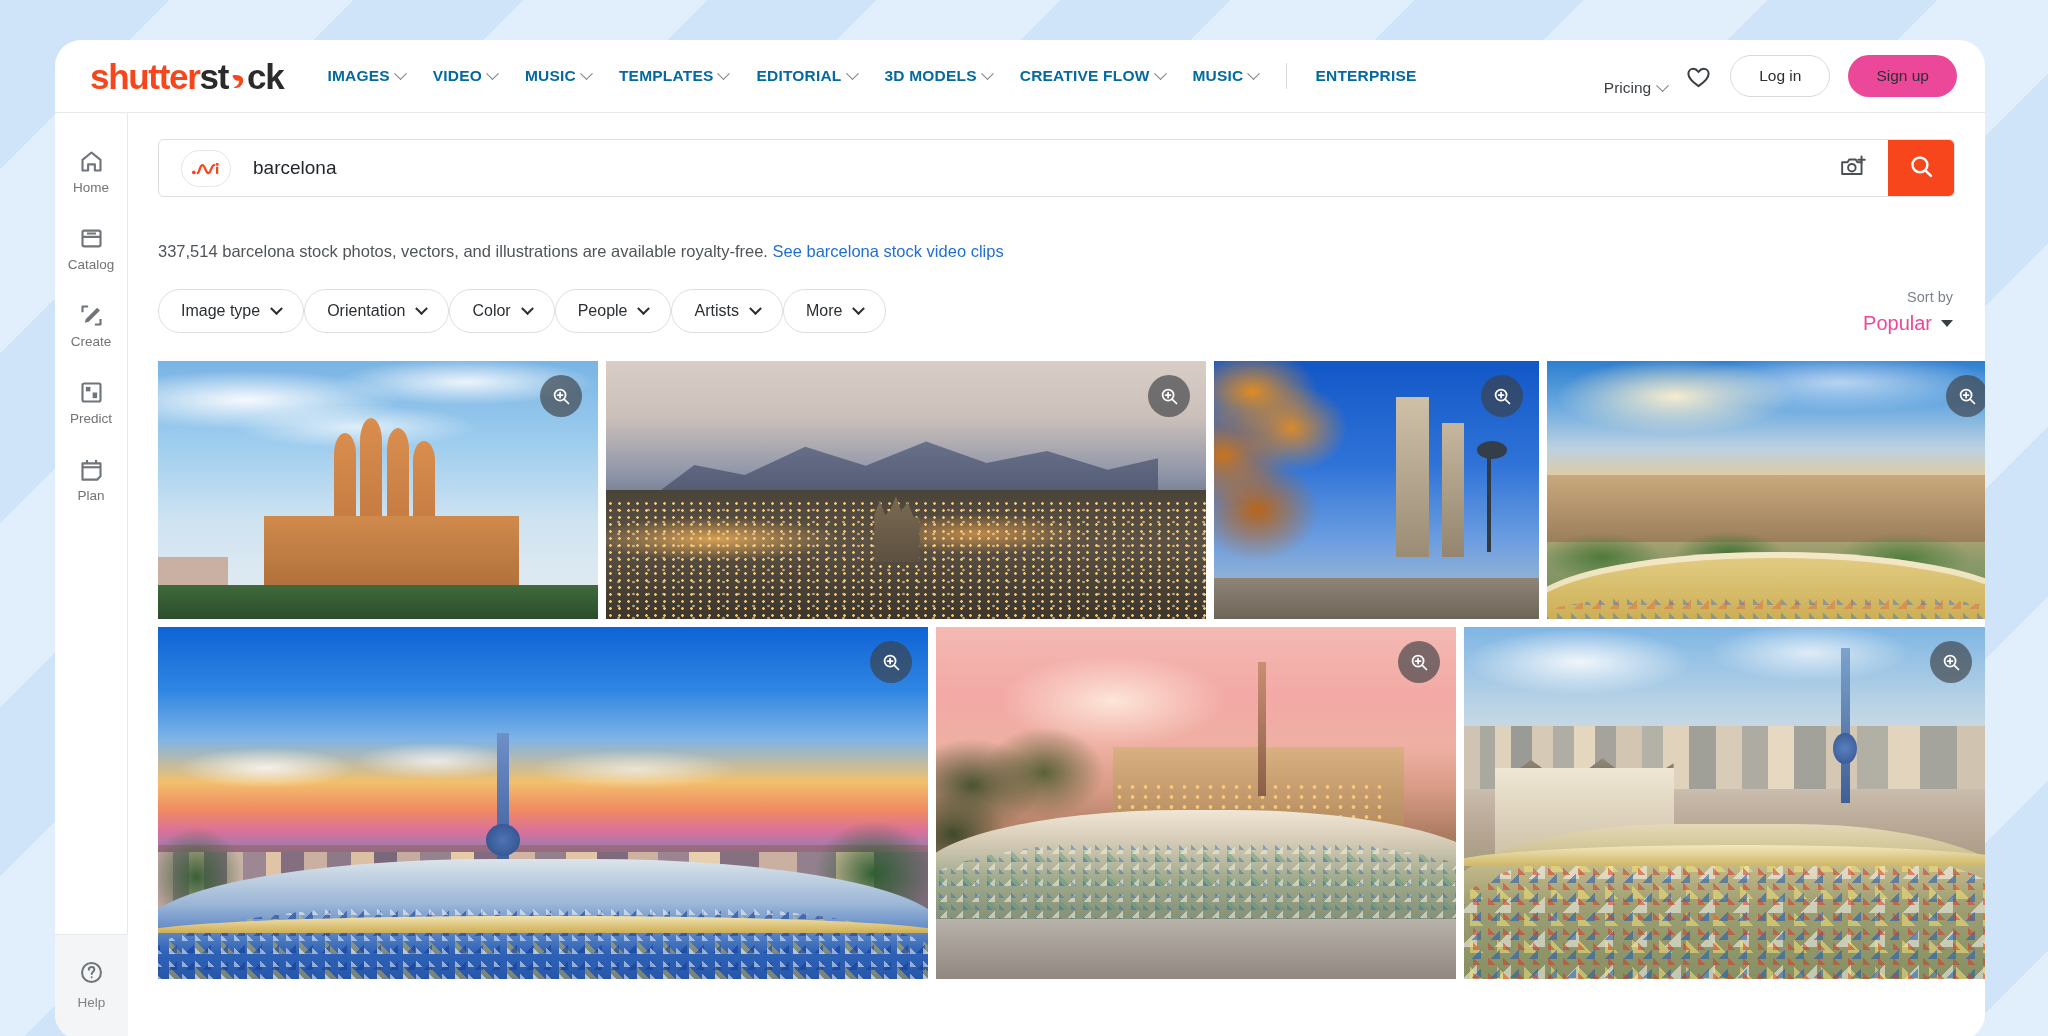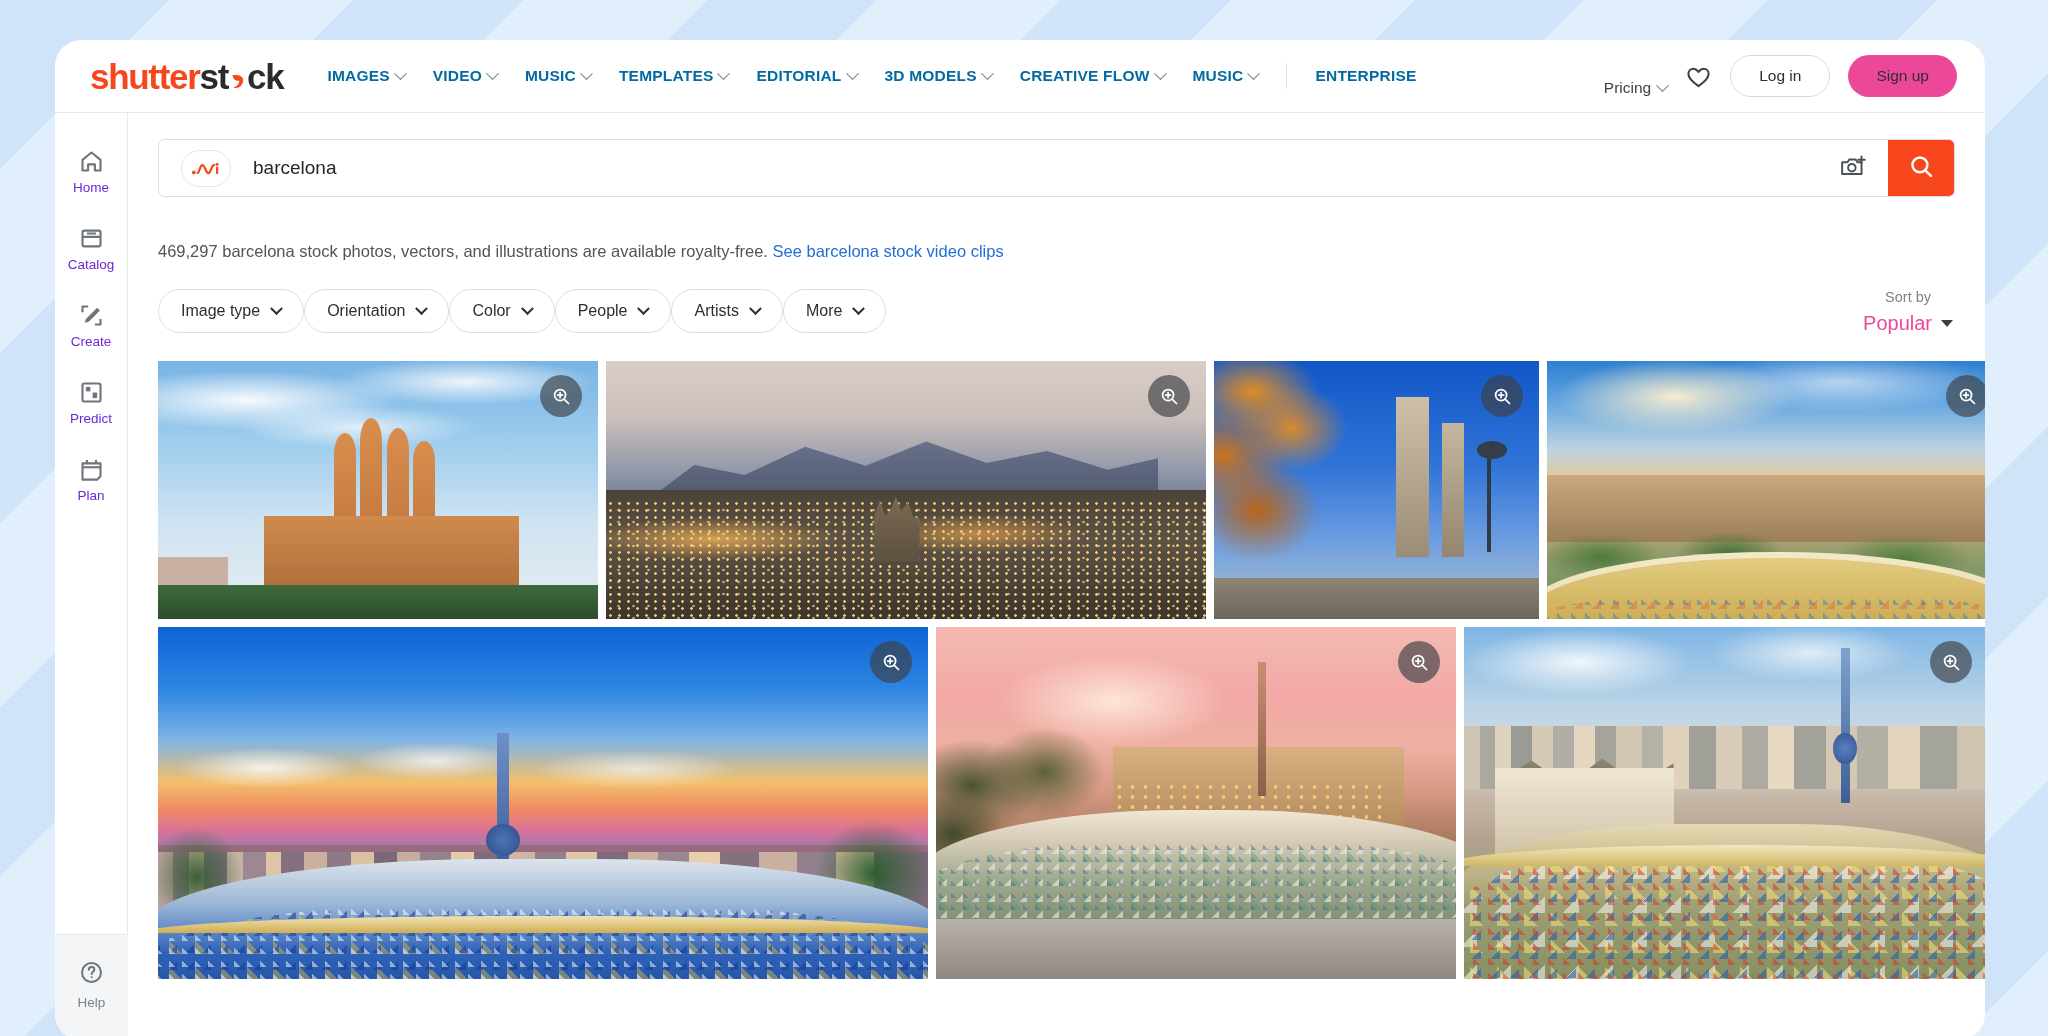--- a/index.html
+++ b/index.html
@@ -116,21 +116,21 @@
     padding-top: 22px;
     position: relative;
   }
   .side-item {
     width: 73px;
     display: flex; flex-direction: column;
     align-items: center; gap: 5px;
     padding: 13px 0 17px;
   }
   .side-item .ico { width: 27px; height: 27px; display: block; }
-  .side-item .lbl { font-size: 13.5px; color: #6d28d9; }
+  .side-item .lbl { font-size: 13.5px; color: #737373; }
   .side-bottom {
     position: absolute; left: 0; bottom: 0;
     width: 73px; padding: 24px 0 30px;
     background: #f4f5f6;
     display: flex; flex-direction: column;
     align-items: center; gap: 5px;
     border-top: 1px solid #e7eaec;
   }
   .side-bottom .lbl { font-size: 13.5px; color: #7e8389; }
 
@@ -218,21 +218,21 @@
     white-space: nowrap;
   }
   .pill .chev2 {
     width: 9px; height: 9px;
     border-right: 2px solid #2b2f33;
     border-bottom: 2px solid #2b2f33;
     transform: rotate(45deg) translate(-2px,-2px);
   }
   .sortbox {
     margin-left: auto;
-    text-align: center;
+    text-align: right;
     padding-right: 2px;
   }
   .sort-label { font-size: 14.5px; color: #7e8389; }
   .sort-value {
     display: flex; align-items: center; gap: 9px;
     font-size: 20px; color: #ec4899;
     margin-top: 7px;
   }
   .sort-value .caret2 {
     width: 0; height: 0;
@@ -619,21 +619,21 @@
             <svg viewBox="0 0 24 24" width="27" height="27" fill="none" stroke="#ffffff" stroke-width="2.2" stroke-linecap="round">
               <circle cx="10.6" cy="10.6" r="6.6"></circle>
               <line x1="15.6" y1="15.6" x2="20.4" y2="20.4"></line>
             </svg>
           </span>
         </div>
       </div>
 
       <div class="title-block">
         <div class="subtitle">
-          <span>469,297 barcelona stock photos, vectors, and illustrations are available royalty-free.</span>
+          <span>337,514 barcelona stock photos, vectors, and illustrations are available royalty-free.</span>
           <a class="link" href="#">See barcelona stock video clips</a>
         </div>
       </div>
 
       <div class="filter-row">
         <div class="filters">
           <div class="pill">
             <span>Image type</span>
             <span class="chev2"></span>
           </div>

